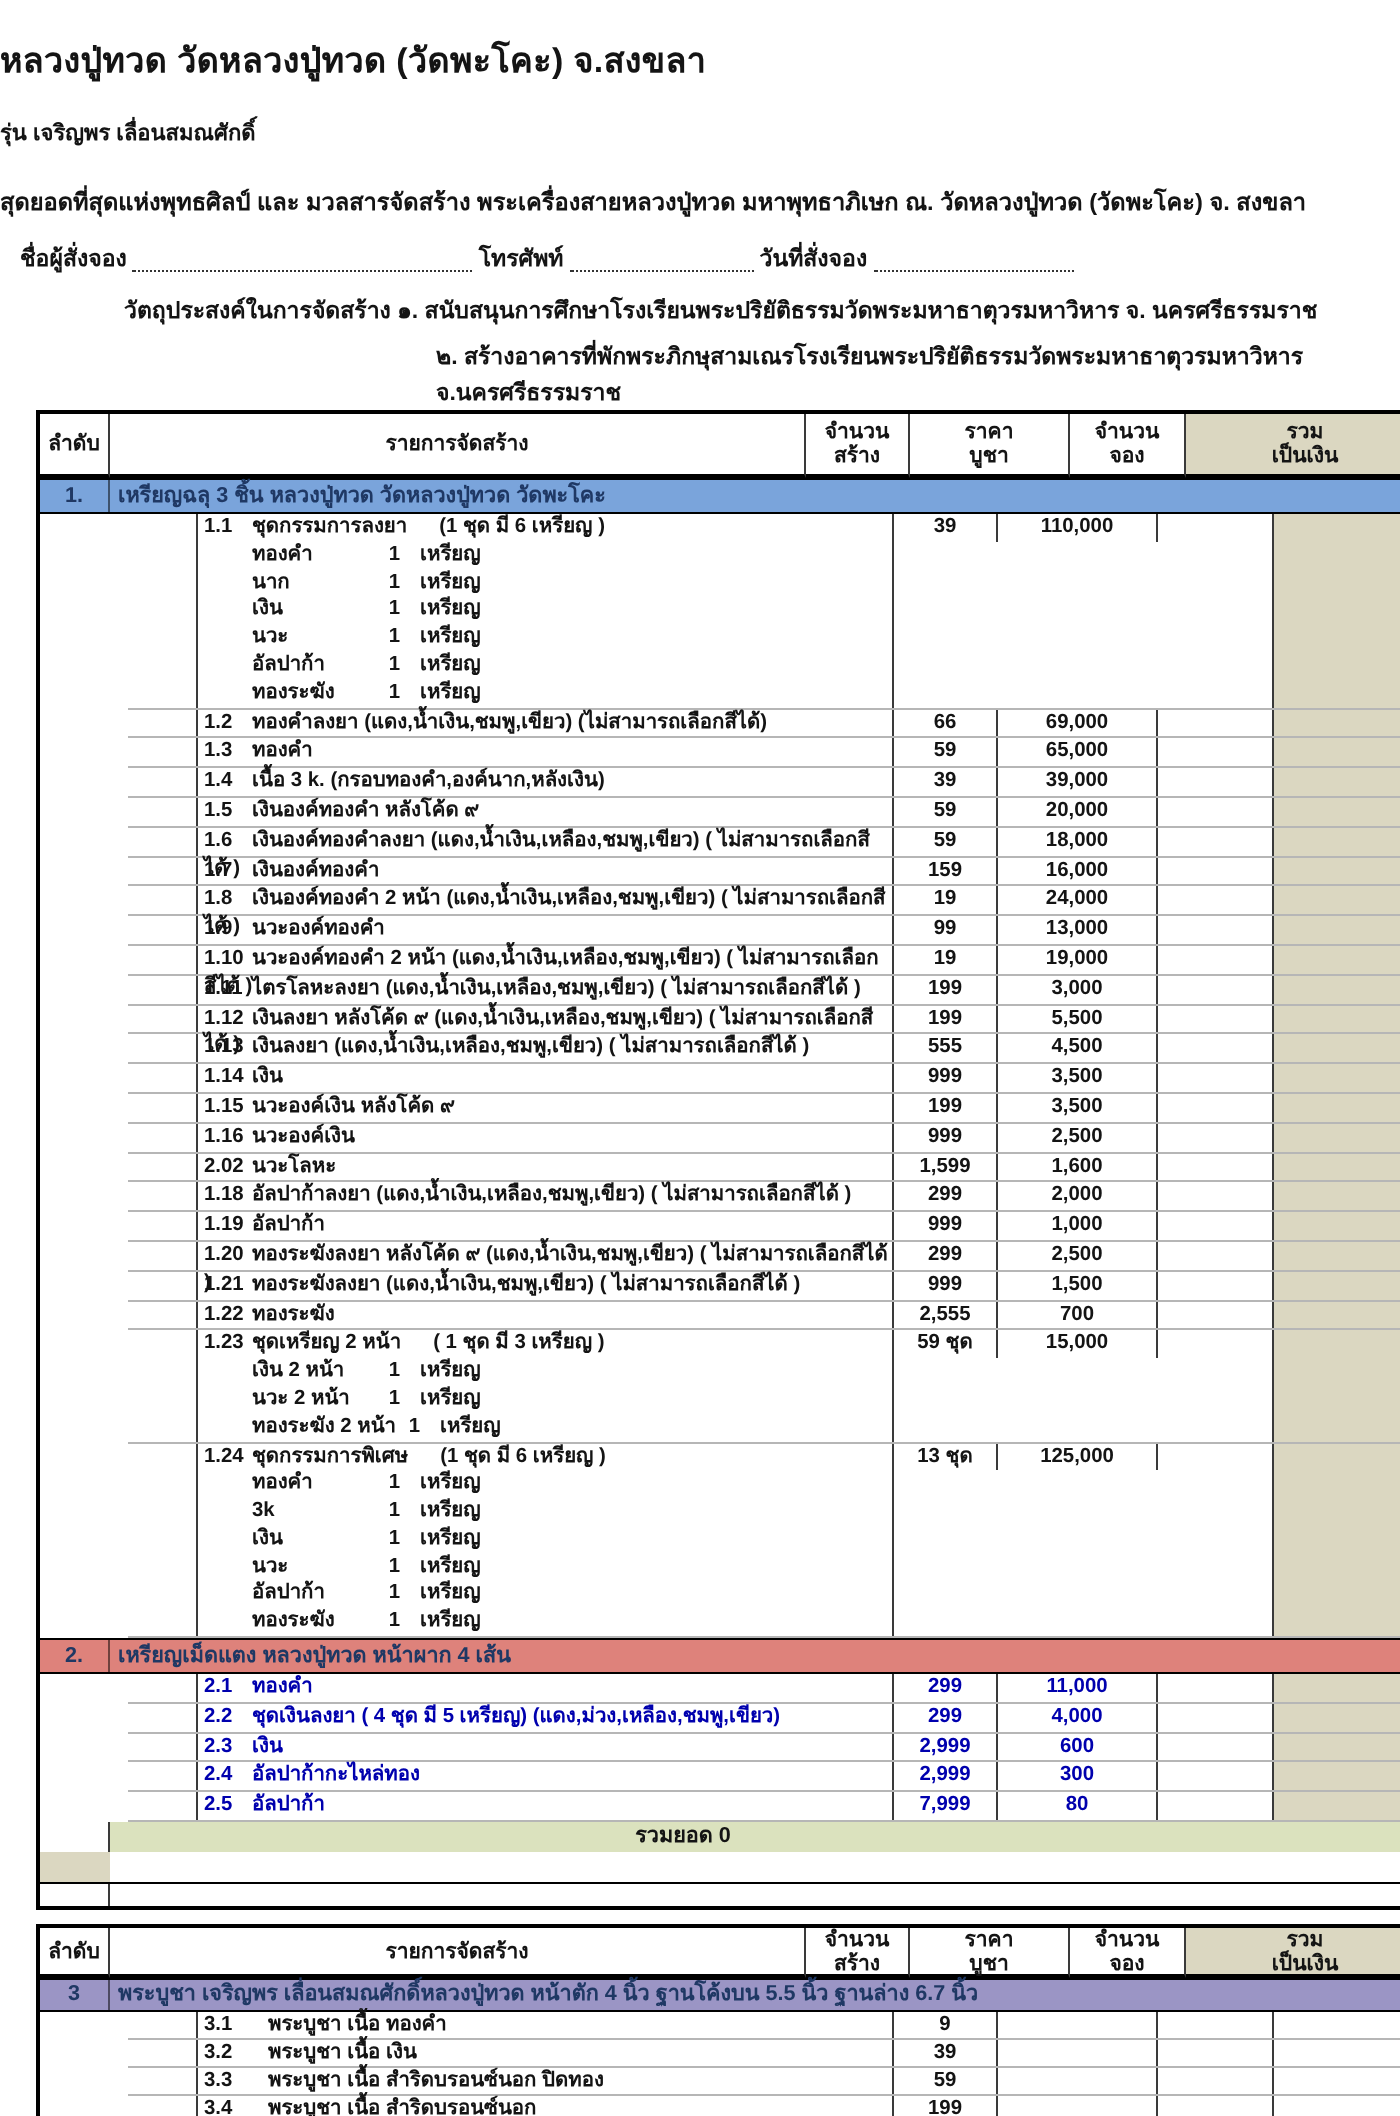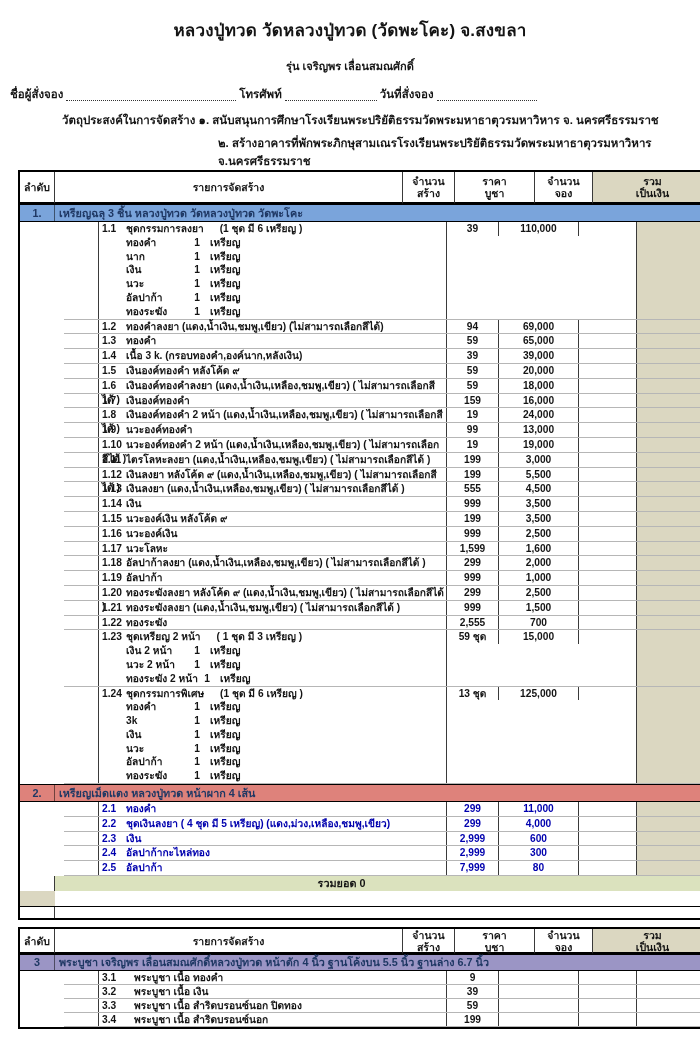--- a/index.html
+++ b/index.html
@@ -1,18 +1,18 @@
 <!DOCTYPE html>
 <html><head>
 <meta charset="utf-8">
 <style>
   html,body{margin:0;padding:0;background:#e8e8e8;}
   .page{width:700px;height:1058px;overflow:hidden;background:#ffffff;color:#141414;
         font-family:"Liberation Sans","DejaVu Sans",sans-serif;position:relative;}
-  .t-center{text-align:center;font-weight:bold;}
+  .t-center{font-weight:bold;}
   #title1{padding-top:16px;font-size:17px;letter-spacing:.2px;}
   #title2{margin-top:14px;font-size:11px;}
   #subtitle{margin-top:16px;font-size:11.8px;}
   .formline{display:flex;align-items:center;margin:10px 0 0 10px;width:612px;
             font-weight:bold;font-size:11.5px;}
   .dotfill{border-bottom:1.5px dotted #333;height:12px;margin:0 3px;}
   .df1{width:170px;} .df2{width:92px;} .df3{width:100px;}
   .purpose{font-weight:bold;font-size:11.5px;}
   #purpose1{margin:8px 0 0 62px;}
   #purpose2{margin:5px 0 0 218px;}
@@ -55,20 +55,21 @@
   .empty-row .cell{height:11px;border-right:none;}
   .empty-row .c0{border-right:1px solid #3a3a3a;}
 </style>
 </head>
 <body>
 
 <div class="page">
 
   <div class="t-center" id="title1">หลวงปู่ทวด วัดหลวงปู่ทวด (วัดพะโคะ) จ.สงขลา</div>
   <div class="t-center" id="title2">รุ่น เจริญพร เลื่อนสมณศักดิ์</div>
+  <div class="t-center" id="subtitle">สุดยอดที่สุดแห่งพุทธศิลป์ และ มวลสารจัดสร้าง พระเครื่องสายหลวงปู่ทวด มหาพุทธาภิเษก ณ. วัดหลวงปู่ทวด (วัดพะโคะ) จ. สงขลา</div>
 
   <div class="formline">
     <span>ชื่อผู้สั่งจอง</span>
     <span class="dotfill df1"></span>
     <span>โทรศัพท์</span>
     <span class="dotfill df2"></span>
     <span>วันที่สั่งจอง</span>
     <span class="dotfill df3"></span>
   </div>
 
@@ -130,21 +131,21 @@
         <div class="cell qty line">39</div>
         <div class="cell price line">110,000</div>
         <div class="cell"></div>
         <div class="cell last beige"></div>
       </div>
       <div class="grow data">
         <div class="cell c0"></div>
         <div class="cell citem">
           <div class="line"><span class="rnum">1.2</span><span class="rdesc">ทองคำลงยา (แดง,น้ำเงิน,ชมพู,เขียว) (ไม่สามารถเลือกสีได้)</span></div>
         </div>
-        <div class="cell qty line">94</div>
+        <div class="cell qty line">66</div>
         <div class="cell price line">69,000</div>
         <div class="cell"></div>
         <div class="cell last beige"></div>
       </div>
       <div class="grow data">
         <div class="cell c0"></div>
         <div class="cell citem">
           <div class="line"><span class="rnum">1.3</span><span class="rdesc">ทองคำ</span></div>
         </div>
         <div class="cell qty line">59</div>
@@ -278,21 +279,21 @@
           <div class="line"><span class="rnum">1.16</span><span class="rdesc">นวะองค์เงิน</span></div>
         </div>
         <div class="cell qty line">999</div>
         <div class="cell price line">2,500</div>
         <div class="cell"></div>
         <div class="cell last beige"></div>
       </div>
       <div class="grow data">
         <div class="cell c0"></div>
         <div class="cell citem">
-          <div class="line"><span class="rnum">1.17</span><span class="rdesc">นวะโลหะ</span></div>
+          <div class="line"><span class="rnum">2.02</span><span class="rdesc">นวะโลหะ</span></div>
         </div>
         <div class="cell qty line">1,599</div>
         <div class="cell price line">1,600</div>
         <div class="cell"></div>
         <div class="cell last beige"></div>
       </div>
       <div class="grow data">
         <div class="cell c0"></div>
         <div class="cell citem">
           <div class="line"><span class="rnum">1.18</span><span class="rdesc">อัลปาก้าลงยา (แดง,น้ำเงิน,เหลือง,ชมพู,เขียว) ( ไม่สามารถเลือกสีได้ )</span></div>

